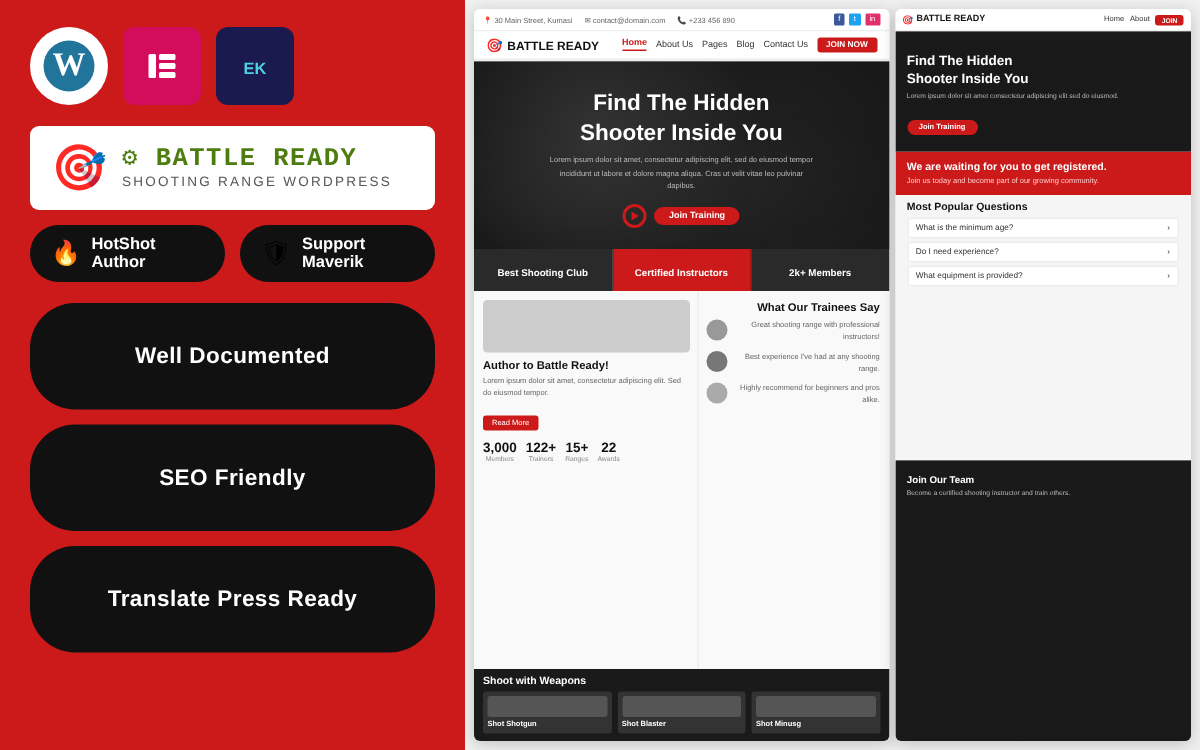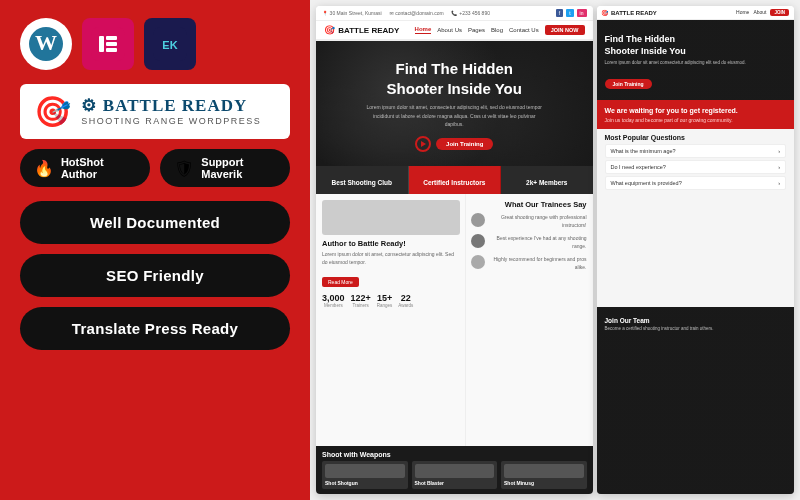--- a/index.html
+++ b/index.html
@@ -130,21 +130,21 @@
       color: #fff;
       font-size: 11px;
       font-weight: 600;
     }
 
     
     .feature-btn {
       background: #111;
       color: #fff;
       border-radius: 30px;
-      padding: 13px 20px;
+      padding: 27px 20px;
       font-size: 15px;
       font-weight: 700;
       text-align: center;
       letter-spacing: 0.3px;
     }
 
     
     .right-panel {
       flex: 1;
       background: #f0f0f0;
@@ -248,21 +248,21 @@
       <svg width="34" height="34" viewBox="0 0 34 34">
         <rect width="34" height="34" rx="8" fill="#1a1a4e"></rect>
         <text x="17" y="22" text-anchor="middle" font-size="11" font-weight="900" fill="#4dd0e1" font-family="Arial,sans-serif">EK</text>
       </svg>
     </div>
   </div>
 
   <div class="logo-box">
     <div style="font-size:30px;color:#cc1a1a;">🎯</div>
     <div class="logo-text-wrap">
-      <span class="logo-main" style="color:#0c4a6e;font-size:17px;font-weight:900;letter-spacing:1px;text-transform:uppercase;font-family:Liberation Serif, serif;">⚙ BATTLE READY</span>
+      <span class="logo-main" style="color:#4d7c0f;font-size:17px;font-weight:900;letter-spacing:1px;text-transform:uppercase;font-family:Liberation Mono, monospace;">⚙ BATTLE READY</span>
       <span class="logo-sub">SHOOTING RANGE WORDPRESS</span>
     </div>
   </div>
 
 
   <div class="badge-row">
     <div class="author-badge">
       <span class="author-badge-icon">🔥</span>
       <span class="author-badge-text">HotShot Author</span>
     </div>

